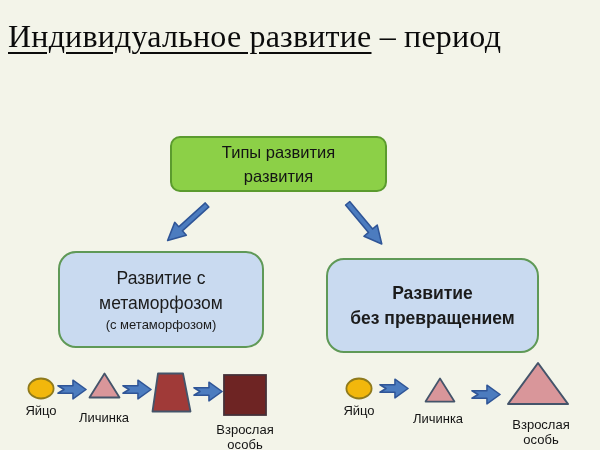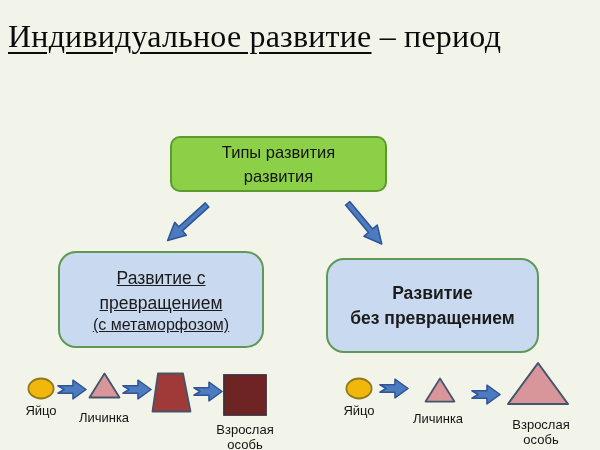--- a/index.html
+++ b/index.html
@@ -30,22 +30,22 @@
     display:flex;flex-direction:column;justify-content:center;align-items:center;
     font-size:16.5px;line-height:24px;color:#141414;text-align:center;
   }
   .branch-box{
     position:absolute;
     background:#C9DAF0;border:2px solid #5F9957;border-radius:18px;
     display:flex;flex-direction:column;justify-content:center;align-items:center;
     color:#1b1b1b;text-align:center;
   }
   .branch-box .big{font-size:17.5px;line-height:25px;}
-  .branch-box .small{font-size:16px;line-height:17px;}
-  .box-left{left:58px;top:251px;width:202px;height:93px;text-decoration:underline;}
+  .branch-box .small{font-size:13px;line-height:17px;}
+  .box-left{left:58px;top:251px;width:202px;height:93px;}
   .box-right{left:326px;top:258px;width:209px;height:91px;font-weight:bold;}
   
   .branch-arrow{position:absolute;width:62px;height:52px;display:flex;align-items:center;justify-content:center;}
   .branch-arrow svg{width:56px;height:20px;}
   .branch-arrow-left{left:156px;top:197px;}
   .branch-arrow-left svg{transform:rotate(138deg);}
   .branch-arrow-right{left:334px;top:198px;}
   .branch-arrow-right svg{transform:rotate(50deg);}
   .shape{position:absolute;}
   .shape svg{display:block;width:100%;height:100%;}
@@ -76,21 +76,21 @@
       </svg>
   </div>
   <div class="branch-arrow branch-arrow-right">
     <svg viewBox="0 0 58 20">
         <polygon points="1,7.2 38,7.2 38,1 56,10 38,19 38,12.8 1,12.8" fill="#4C7CBF" stroke="#2F5597" stroke-width="1.6" stroke-linejoin="round"></polygon>
       </svg>
   </div>
 
   <div class="branch-box box-left">
     <span class="big">Развитие с</span>
-    <span class="big">превращением</span>
+    <span class="big">метаморфозом</span>
     <span class="small">(с метаморфозом)</span>
   </div>
 
   <div class="branch-box box-right">
     <span class="big">Развитие</span>
     <span class="big">без превращением</span>
   </div>
 
   <div class="shape" style="left:27px;top:377px;width:28px;height:23px;">
     <svg viewBox="0 0 28 23">

